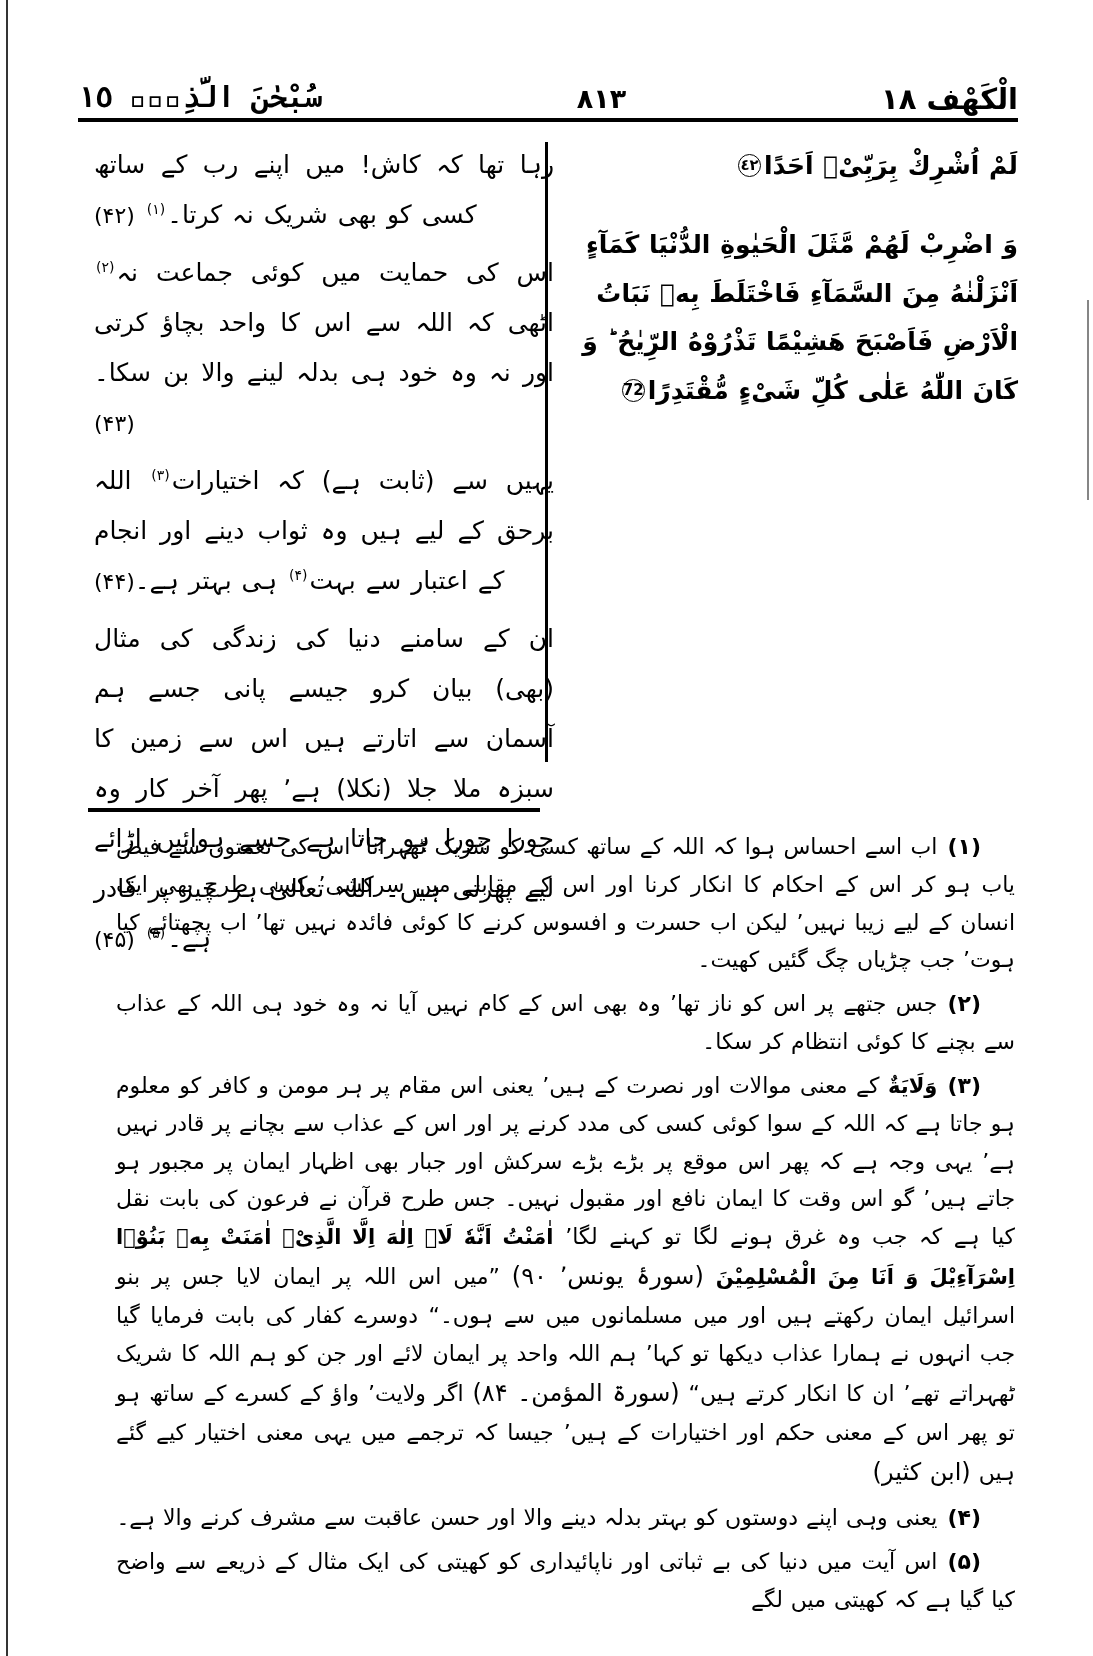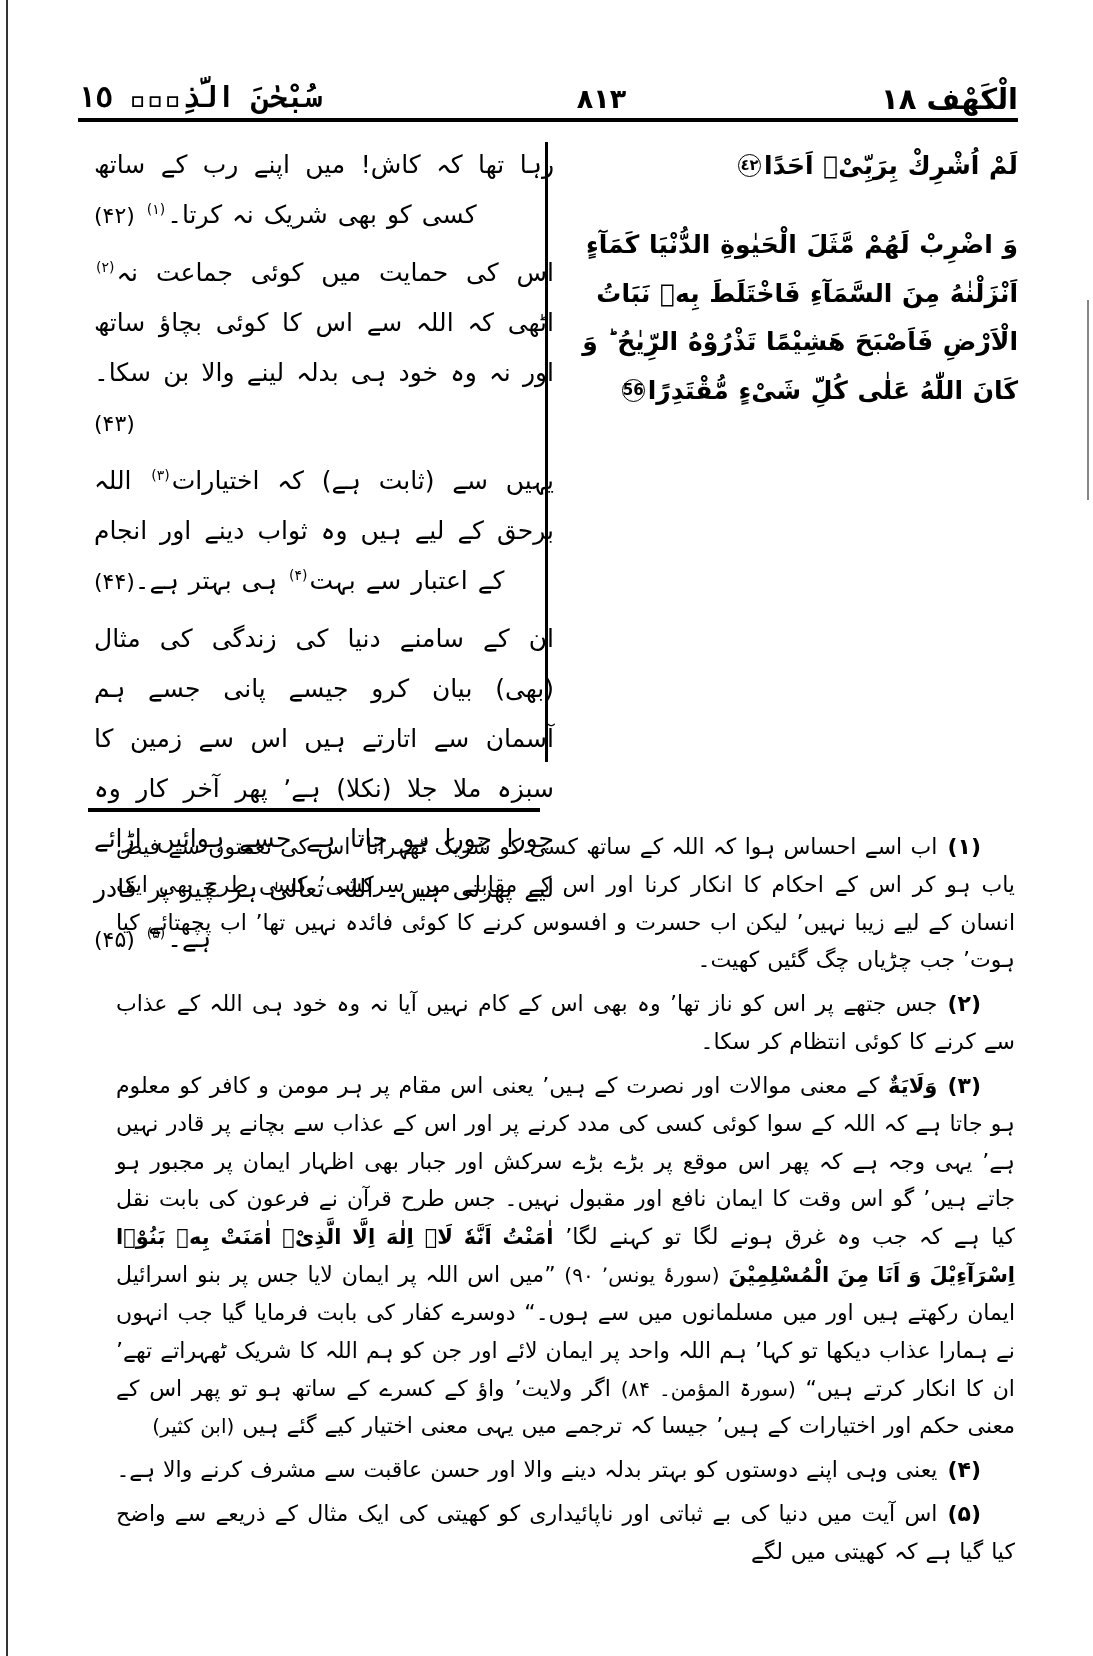--- a/index.html
+++ b/index.html
@@ -190,21 +190,21 @@
     font-weight: bold;
     margin-left: 10px;
     white-space: nowrap;
   }
   .fn-indent { text-indent: 34px; margin-left: 36px; }
   .fn-ar {
     font-size: 21px;
     font-weight: 600;
     word-spacing: 0px;
   }
-  .fn-cite { font-size: 20px; }
+  .fn-cite { font-size: 24px; }
 </style>
 </head>
 <body>
 
 <div class="page">
 
   <div class="scan-edge-left"></div>
   <div class="scan-edge-right"></div>
 
   <div class="running-head">
@@ -216,31 +216,31 @@
 
   <div class="scripture">
 
     <div class="col-divider"></div>
 
     <div class="col-arabic">
       <p class="ayah first">
         <span>لَمْ اُشْرِكْ بِرَبِّیْۤ اَحَدًا</span><span class="ayah-num">٤٢</span>
       </p>
       <p class="ayah">
-        <span>وَ اضْرِبْ لَهُمْ مَّثَلَ الْحَیٰوةِ الدُّنْیَا كَمَآءٍ اَنْزَلْنٰهُ مِنَ السَّمَآءِ فَاخْتَلَطَ بِهٖ نَبَاتُ الْاَرْضِ فَاَصْبَحَ هَشِیْمًا تَذْرُوْهُ الرِّیٰحُ ؕ وَ كَانَ اللّٰهُ عَلٰى كُلِّ شَیْءٍ مُّقْتَدِرًا</span><span class="ayah-num">56</span>
+        <span>وَ اضْرِبْ لَهُمْ مَّثَلَ الْحَیٰوةِ الدُّنْیَا كَمَآءٍ اَنْزَلْنٰهُ مِنَ السَّمَآءِ فَاخْتَلَطَ بِهٖ نَبَاتُ الْاَرْضِ فَاَصْبَحَ هَشِیْمًا تَذْرُوْهُ الرِّیٰحُ ؕ وَ كَانَ اللّٰهُ عَلٰى كُلِّ شَیْءٍ مُّقْتَدِرًا</span><span class="ayah-num">72</span>
       </p>
     </div>
 
     <div class="col-urdu">
       <p class="urdu-para">
         <span>رہا تھا کہ کاش! میں اپنے رب کے ساتھ کسی کو بھی شریک نہ کرتا۔</span><span class="sup">(۱)</span>&nbsp;<span class="vnum">(۴۲)</span>
       </p>
       <p class="urdu-para">
         <span>اس کی حمایت میں کوئی جماعت نہ</span><span class="sup">(۲)</span>
-        <span>اٹھی کہ اللہ سے اس کا کوئی بچاؤ ساتھ اور نہ وہ خود ہی بدلہ لینے والا بن سکا۔</span><span class="vnum">(۴۳)</span>
+        <span>اٹھی کہ اللہ سے اس کا واحد بچاؤ کرتی اور نہ وہ خود ہی بدلہ لینے والا بن سکا۔</span><span class="vnum">(۴۳)</span>
       </p>
       <p class="urdu-para">
         <span>یہیں سے (ثابت ہے) کہ اختیارات</span><span class="sup">(۳)</span>
         <span>اللہ برحق کے لیے ہیں وہ ثواب دینے اور انجام کے اعتبار سے بہت</span><span class="sup">(۴)</span>
         <span>ہی بہتر ہے۔</span><span class="vnum">(۴۴)</span>
       </p>
       <p class="urdu-para">
         <span>ان کے سامنے دنیا کی زندگی کی مثال (بھی) بیان کرو جیسے پانی جسے ہم آسمان سے اتارتے ہیں اس سے زمین کا سبزہ ملا جلا (نکلا) ہے٬ پھر آخر کار وہ چورا چورا ہو جاتا ہے جسے ہوائیں اڑائے لیے پھرتی ہیں۔ اللہ تعالیٰ ہر چیز پر قادر ہے۔</span><span class="sup">(۵)</span>&nbsp;<span class="vnum">(۴۵)</span>
       </p>
     </div>
@@ -248,21 +248,21 @@
 
   <div class="foot-rule"></div>
 
   <div class="footnotes">
 
     <p class="fn fn-indent">
       <span class="fn-marker">(۱)</span><span>اب اسے احساس ہوا کہ اللہ کے ساتھ کسی کو شریک ٹھہرانا٬ اس کی نعمتوں سے فیض یاب ہو کر اس کے احکام کا انکار کرنا اور اس کے مقابلے میں سرکشی٬ کسی طرح بھی ایک انسان کے لیے زیبا نہیں٬ لیکن اب حسرت و افسوس کرنے کا کوئی فائدہ نہیں تھا٬ اب پچھتائے کیا ہوت٬ جب چڑیاں چگ گئیں کھیت۔</span>
     </p>
 
     <p class="fn fn-indent">
-      <span class="fn-marker">(۲)</span><span>جس جتھے پر اس کو ناز تھا٬ وہ بھی اس کے کام نہیں آیا نہ وہ خود ہی اللہ کے عذاب سے کرنے کا کوئی انتظام کر سکا۔</span>
+      <span class="fn-marker">(۲)</span><span>جس جتھے پر اس کو ناز تھا٬ وہ بھی اس کے کام نہیں آیا نہ وہ خود ہی اللہ کے عذاب سے بچنے کا کوئی انتظام کر سکا۔</span>
     </p>
 
     <p class="fn fn-indent">
       <span class="fn-marker">(۳)</span><span class="fn-ar">وَلَایَةٌ</span>
       <span>کے معنی موالات اور نصرت کے ہیں٬ یعنی اس مقام پر ہر مومن و کافر کو معلوم ہو جاتا ہے کہ اللہ کے سوا کوئی کسی کی مدد کرنے پر اور اس کے عذاب سے بچانے پر قادر نہیں ہے٬ یہی وجہ ہے کہ پھر اس موقع پر بڑے بڑے سرکش اور جبار بھی اظہار ایمان پر مجبور ہو جاتے ہیں٬ گو اس وقت کا ایمان نافع اور مقبول نہیں۔ جس طرح قرآن نے فرعون کی بابت نقل کیا ہے کہ جب وہ غرق ہونے لگا تو کہنے لگا٬</span>
       <span class="fn-ar">اٰمَنْتُ اَنَّهٗ لَاۤ اِلٰهَ اِلَّا الَّذِیْۤ اٰمَنَتْ بِهٖ بَنُوْۤا اِسْرَآءِیْلَ وَ اَنَا مِنَ الْمُسْلِمِیْنَ</span>
       <span class="fn-cite">(سورۂ یونس٬ ۹۰)</span>
       <span>”میں اس اللہ پر ایمان لایا جس پر بنو اسرائیل ایمان رکھتے ہیں اور میں مسلمانوں میں سے ہوں۔“ دوسرے کفار کی بابت فرمایا گیا جب انہوں نے ہمارا عذاب دیکھا تو کہا٬ ہم اللہ واحد پر ایمان لائے اور جن کو ہم اللہ کا شریک ٹھہراتے تھے٬ ان کا انکار کرتے ہیں“</span>
       <span class="fn-cite">(سورۃ المؤمن۔ ۸۴)</span>
       <span>اگر ولایت٬ واؤ کے کسرے کے ساتھ ہو تو پھر اس کے معنی حکم اور اختیارات کے ہیں٬ جیسا کہ ترجمے میں یہی معنی اختیار کیے گئے ہیں</span>

